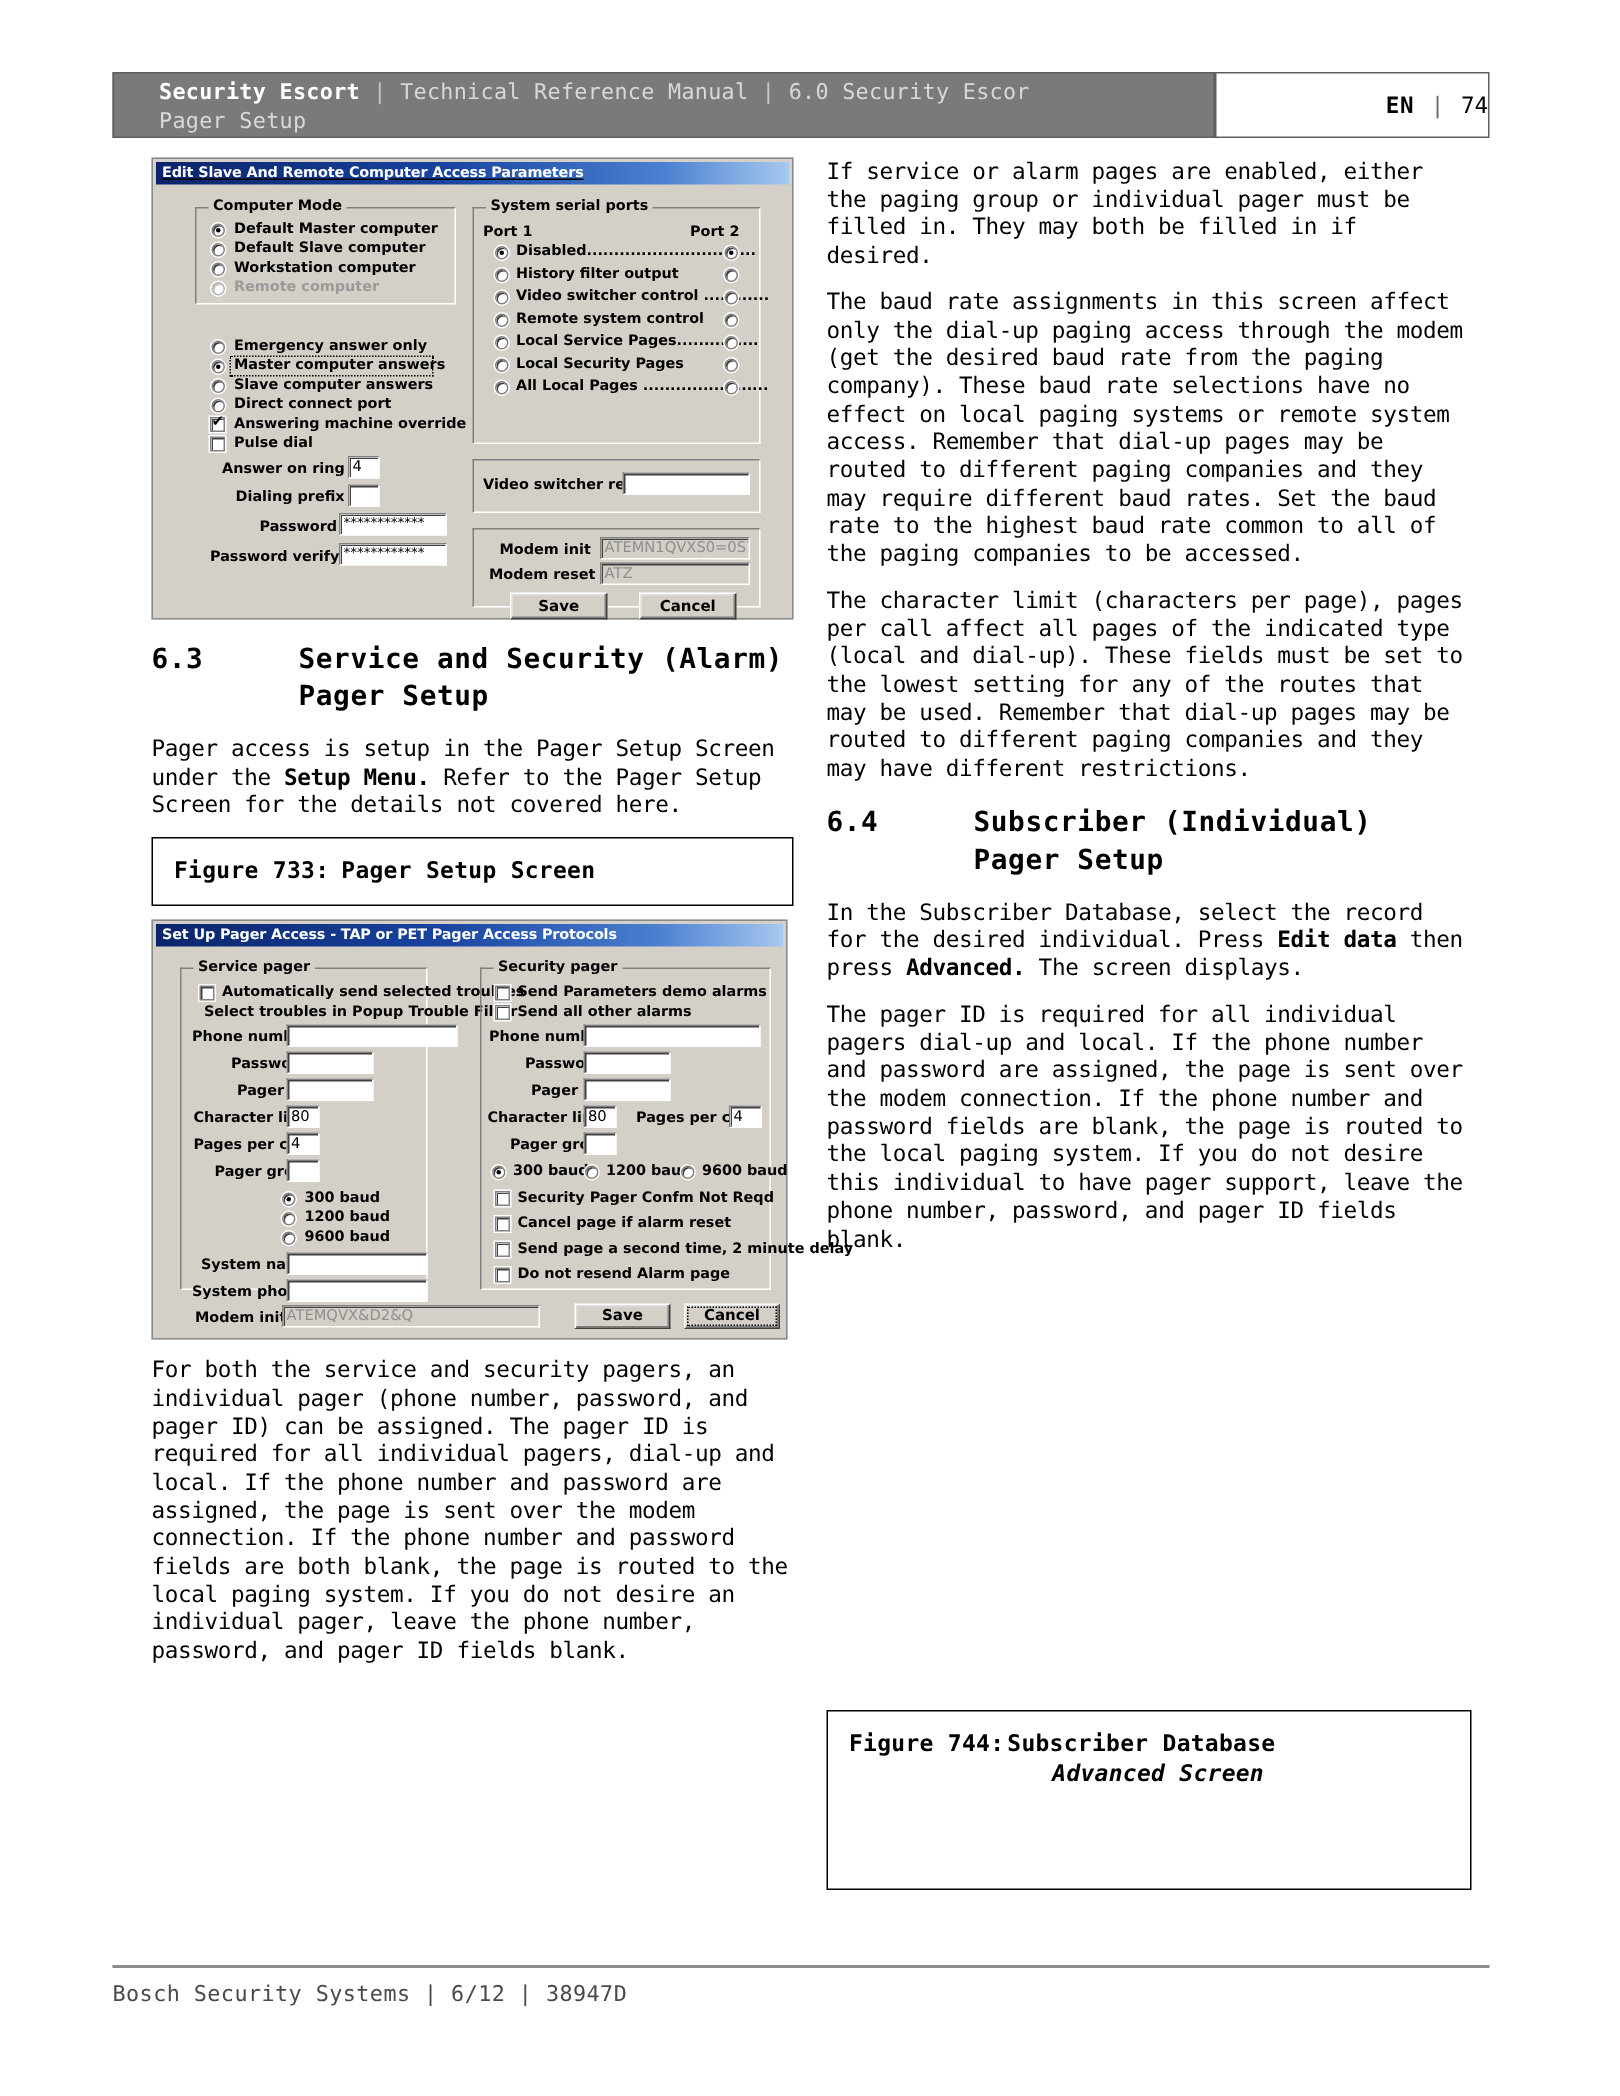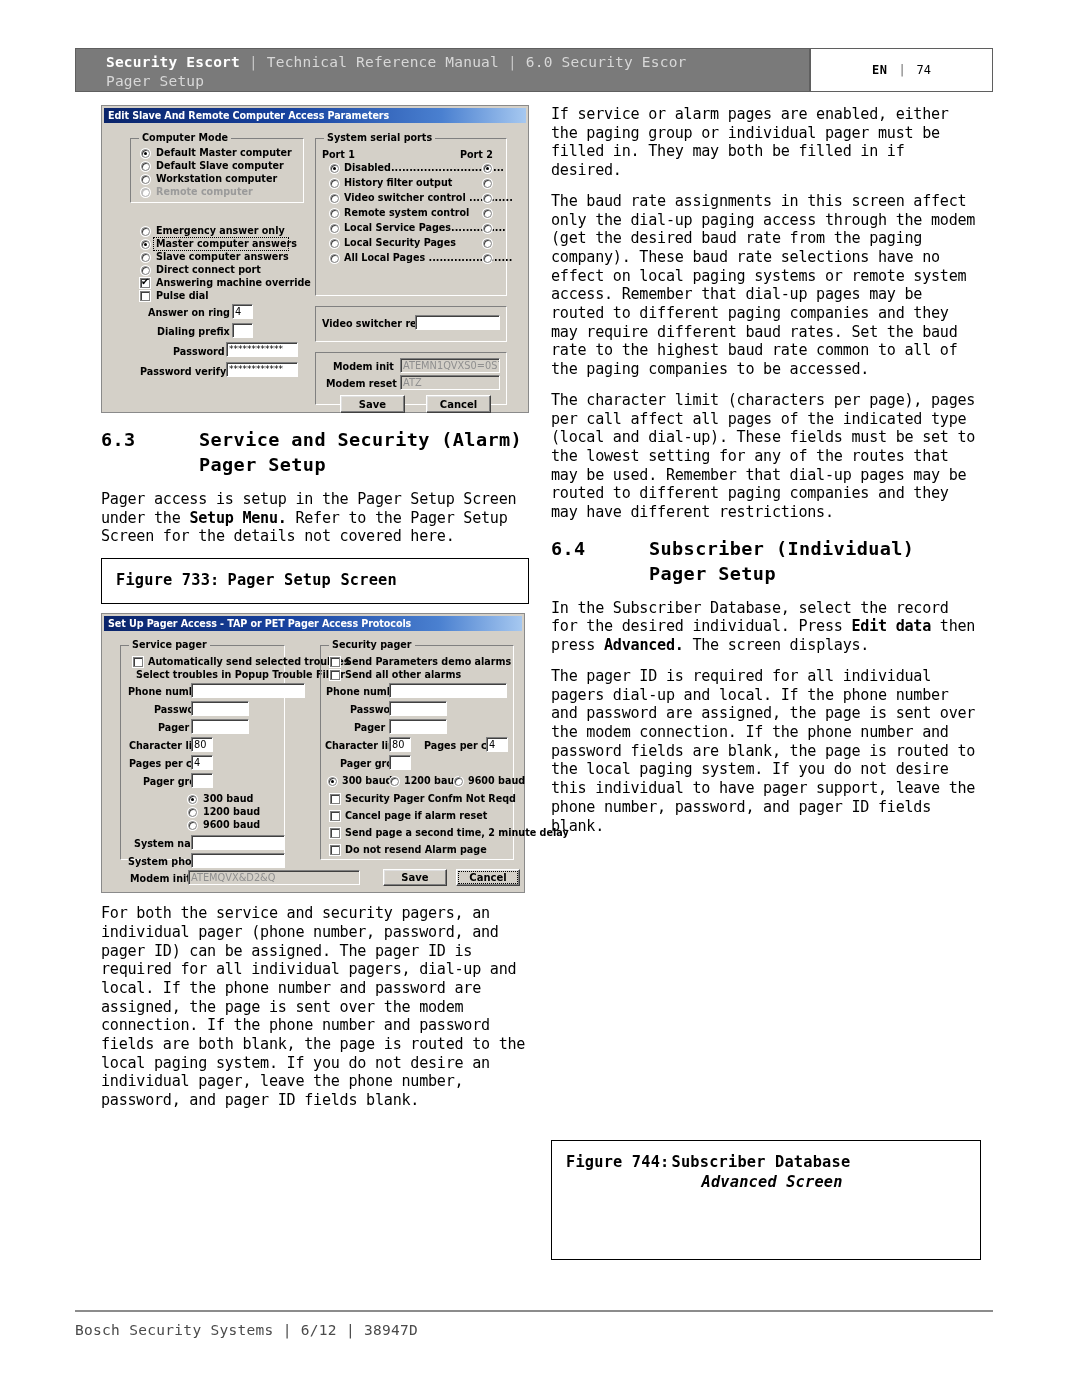--- a/index.html
+++ b/index.html
@@ -13,22 +13,22 @@
   
   .header{position:absolute;left:75px;top:48px;width:918px;height:44px;}
   .header-bar{position:absolute;left:0;top:0;width:735px;height:44px;
     background:#7a7a7a;border:1px solid #5f5f5f;box-sizing:border-box;}
   .header-text{position:absolute;left:30px;top:4px;width:700px;
     font-size:14.5px;line-height:19px;color:#d8d8d8;white-space:nowrap;letter-spacing:.2px;}
   .header-text b{color:#ffffff;font-weight:bold;margin-top:27px;}
   .header-text .sep{color:#c6c6c6;}
   .header-page{position:absolute;left:735px;top:0;width:183px;height:44px;
     background:#ffffff;border:1px solid #5f5f5f;box-sizing:border-box;
-    display:flex;align-items:center;justify-content:center;gap:11px;
-    font-size:12px;}
+    display:flex;align-items:center;justify-content:flex-end;gap:11px;
+    font-size:15px;}
   .header-page .en{font-weight:bold;letter-spacing:.5px;}
   .header-page .pipe{color:#6b6b6b;}
 
   
   .col-left{position:absolute;left:101px;top:105px;width:428px;}
   .col-right{position:absolute;left:551px;top:105px;width:430px;}
 
   p.body{font-size:15.1px;line-height:18.7px;margin:0 0 12px 0;letter-spacing:-0.25px;}
   p.body b{font-weight:bold;}
 
@@ -112,21 +112,21 @@
     </div>
     <div class="header-page">
       <span class="en">EN</span>
       <span class="pipe">|</span>
       <span>74</span>
     </div>
   </div>
 
   <div class="col-left">
 
-    <div class="dlg" style="width:428px;height:308px;">
+    <div class="dlg" style="width:428px;height:308px;text-decoration:underline;">
       <div class="titlebar">Edit Slave And Remote Computer Access Parameters</div>
       <div class="dlg-body" style="height:286px;">
 
         <div class="group" style="left:22px;top:11px;width:174px;height:65px;">
           <span class="gl">Computer Mode</span>
         </div>
         <span class="radio on" style="left:33px;top:22px;"></span>
         <span class="lbl" style="left:48px;top:20px;">Default Master computer</span>
         <span class="radio" style="left:33px;top:35px;"></span>
         <span class="lbl" style="left:48px;top:33px;">Default Slave computer</span>

